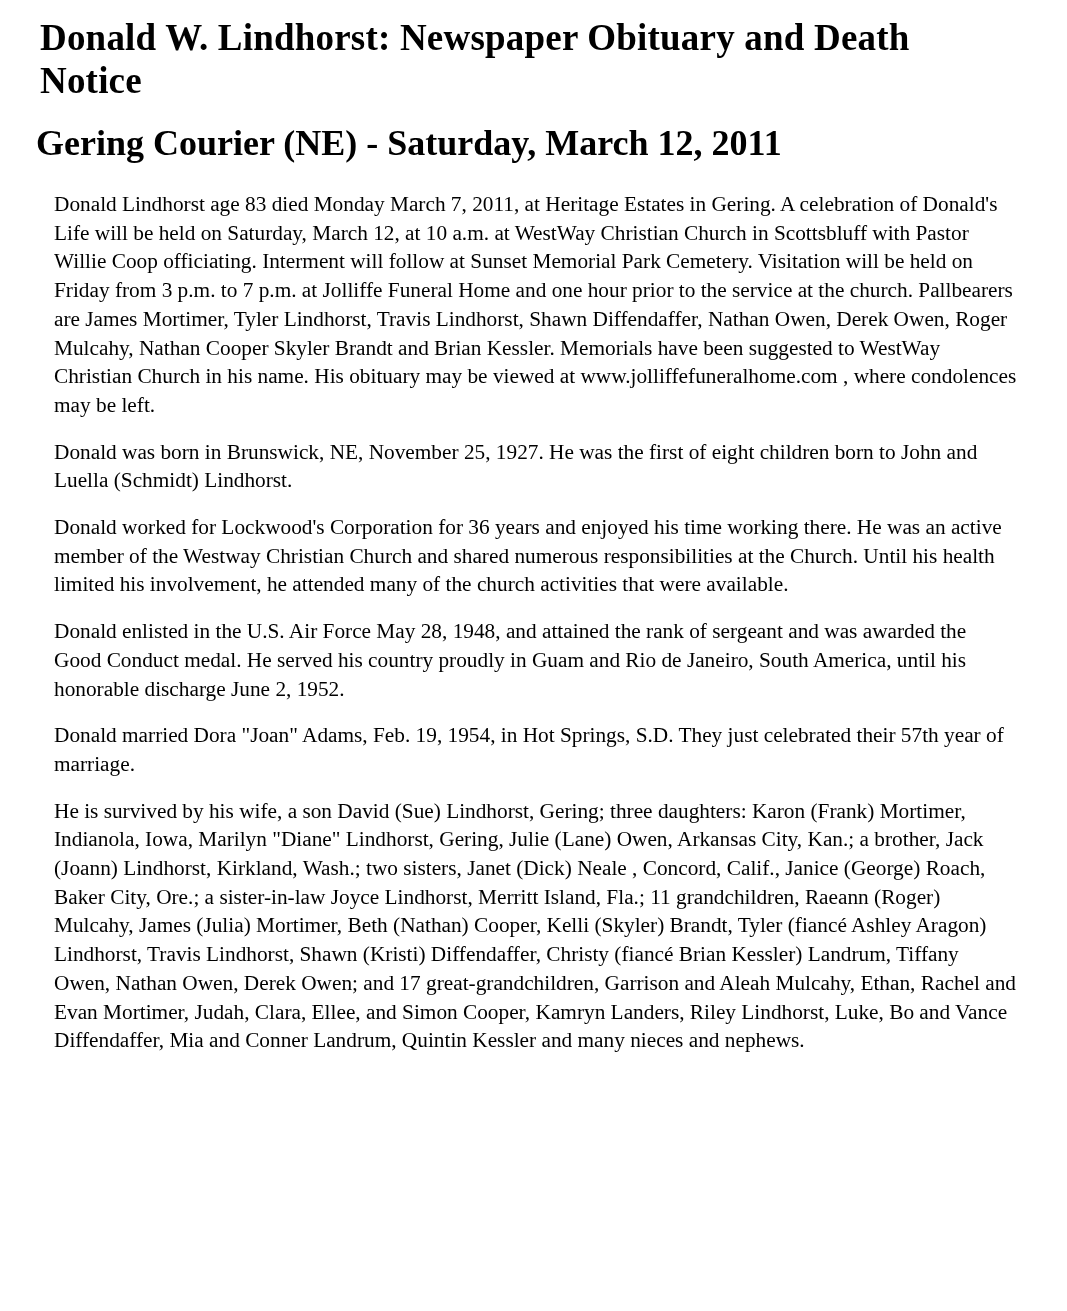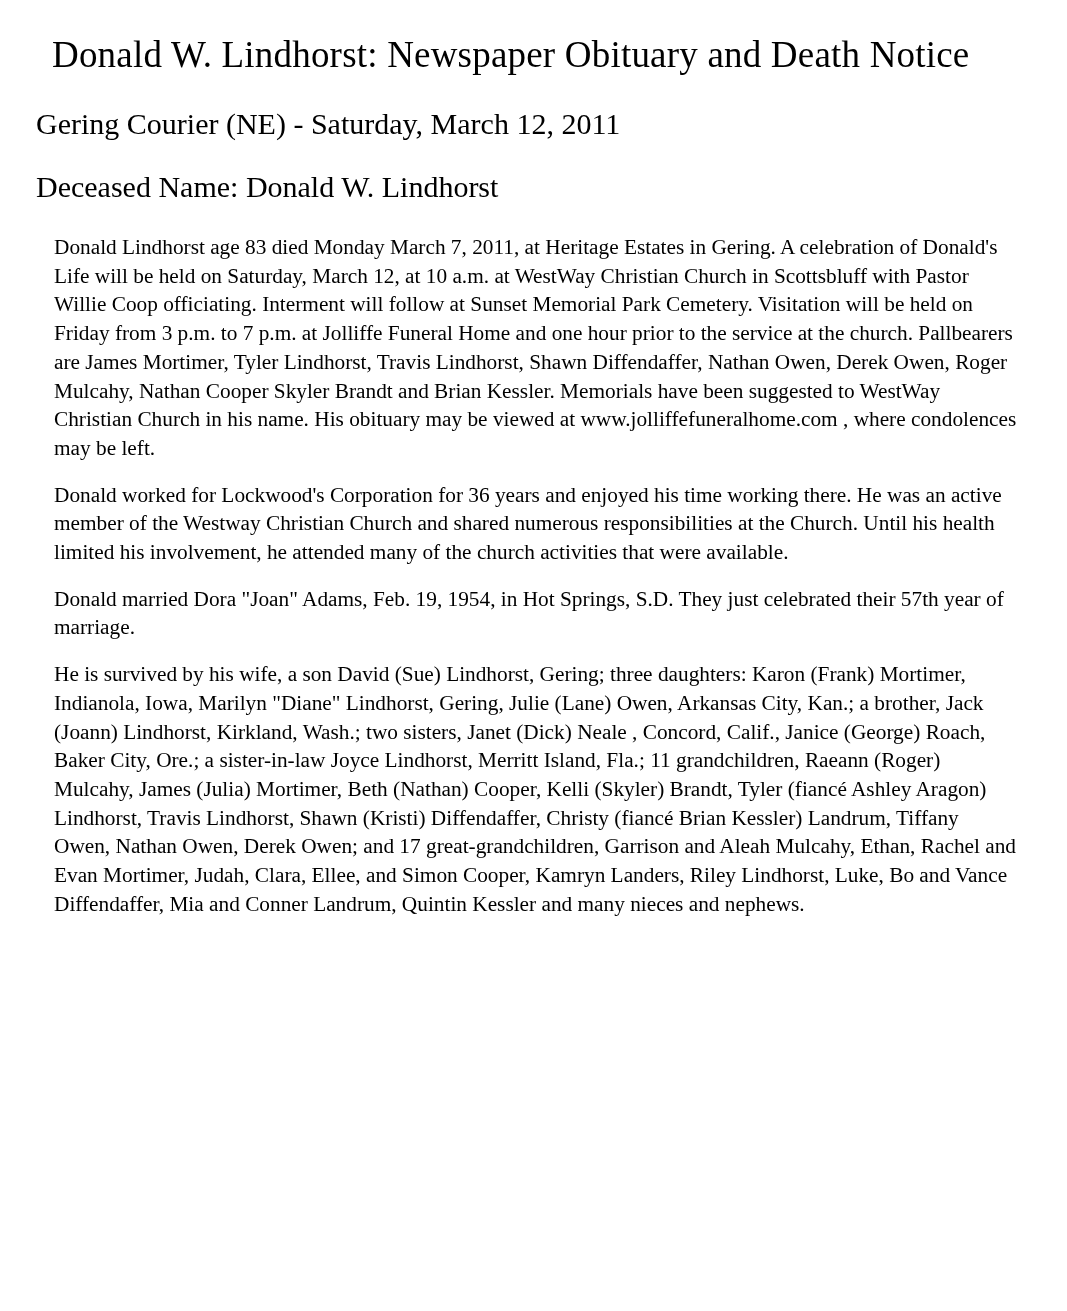--- a/index.html
+++ b/index.html
@@ -12,31 +12,31 @@
     min-height: 1311px;
     box-sizing: border-box;
     padding: 12px 30px 40px 36px;
     color: #000000;
     font-family: "Liberation Serif", "DejaVu Serif", serif;
   }
   .doc {
     width: 1000px;
   }
   h1.page-title {
-    margin: 16px;
+    margin: 4px;
     max-width: 940px;
     font-size: 37px;
-    line-height: 54px;
-    font-weight: normal;
+    line-height: 43px;
+    font-weight: bold;
     letter-spacing: 0.2px;
   }
   h2.sub-heading {
-    font-size: 30px;
+    font-size: 36px;
     line-height: 31px;
-    font-weight: normal;
+    font-weight: bold;
     margin: 0;
   }
   h2.source-line { margin-top: 26px; }
   h2.deceased-line { margin-top: 32px; }
   .body-text {
     margin-top: 31px;
     font-size: 21.3px;
     line-height: 28.7px;
   }
   .body-text p {
@@ -46,22 +46,23 @@
 </style>
 </head>
 <body>
 
 <div class="doc">
 
   <h1 class="page-title">Donald W. Lindhorst: Newspaper Obituary and Death Notice</h1>
 
   <h2 class="sub-heading source-line">Gering Courier (NE) - Saturday, March 12, 2011</h2>
 
-  <h2 class="sub-heading deceased-line">Deceased Name: Donald W. Lindhorst</h2>
 
   <div class="body-text">
     <p>Donald Lindhorst age 83 died Monday March 7, 2011, at Heritage Estates in Gering. A celebration of Donald's Life will be held on Saturday, March 12, at 10 a.m. at WestWay Christian Church in Scottsbluff with Pastor Willie Coop officiating. Interment will follow at Sunset Memorial Park Cemetery. Visitation will be held on Friday from 3 p.m. to 7 p.m. at Jolliffe Funeral Home and one hour prior to the service at the church. Pallbearers are James Mortimer, Tyler Lindhorst, Travis Lindhorst, Shawn Diffendaffer, Nathan Owen, Derek Owen, Roger Mulcahy, Nathan Cooper Skyler Brandt and Brian Kessler. Memorials have been suggested to WestWay Christian Church in his name. His obituary may be viewed at www.jolliffefuneralhome.com , where condolences may be left.</p>
+    <p>Donald was born in Brunswick, NE, November 25, 1927. He was the first of eight children born to John and Luella (Schmidt) Lindhorst.</p>
     <p>Donald worked for Lockwood's Corporation for 36 years and enjoyed his time working there. He was an active member of the Westway Christian Church and shared numerous responsibilities at the Church. Until his health limited his involvement, he attended many of the church activities that were available.</p>
+    <p>Donald enlisted in the U.S. Air Force May 28, 1948, and attained the rank of sergeant and was awarded the Good Conduct medal. He served his country proudly in Guam and Rio de Janeiro, South America, until his honorable discharge June 2, 1952.</p>
     <p>Donald married Dora "Joan" Adams, Feb. 19, 1954, in Hot Springs, S.D. They just celebrated their 57th year of marriage.</p>
     <p>He is survived by his wife, a son David (Sue) Lindhorst, Gering; three daughters: Karon (Frank) Mortimer, Indianola, Iowa, Marilyn "Diane" Lindhorst, Gering, Julie (Lane) Owen, Arkansas City, Kan.; a brother, Jack (Joann) Lindhorst, Kirkland, Wash.; two sisters, Janet (Dick) Neale , Concord, Calif., Janice (George) Roach, Baker City, Ore.; a sister-in-law Joyce Lindhorst, Merritt Island, Fla.; 11 grandchildren, Raeann (Roger) Mulcahy, James (Julia) Mortimer, Beth (Nathan) Cooper, Kelli (Skyler) Brandt, Tyler (fiancé Ashley Aragon) Lindhorst, Travis Lindhorst, Shawn (Kristi) Diffendaffer, Christy (fiancé Brian Kessler) Landrum, Tiffany Owen, Nathan Owen, Derek Owen; and 17 great-grandchildren, Garrison and Aleah Mulcahy, Ethan, Rachel and Evan Mortimer, Judah, Clara, Ellee, and Simon Cooper, Kamryn Landers, Riley Lindhorst, Luke, Bo and Vance Diffendaffer, Mia and Conner Landrum, Quintin Kessler and many nieces and nephews.</p>
   </div>
 
 </div>
 
 </body></html>

